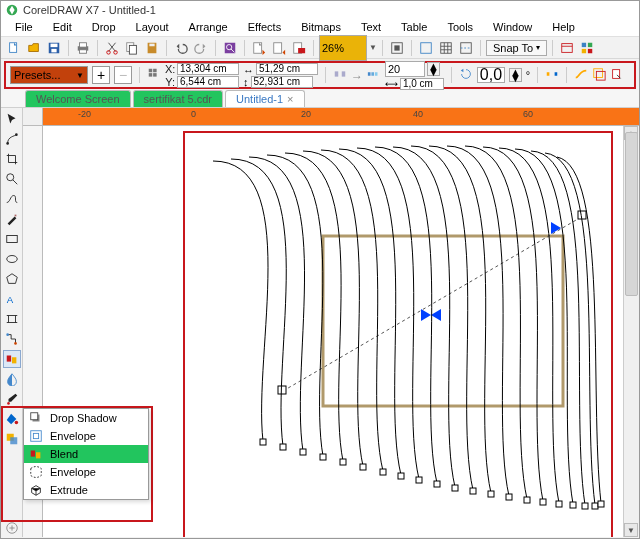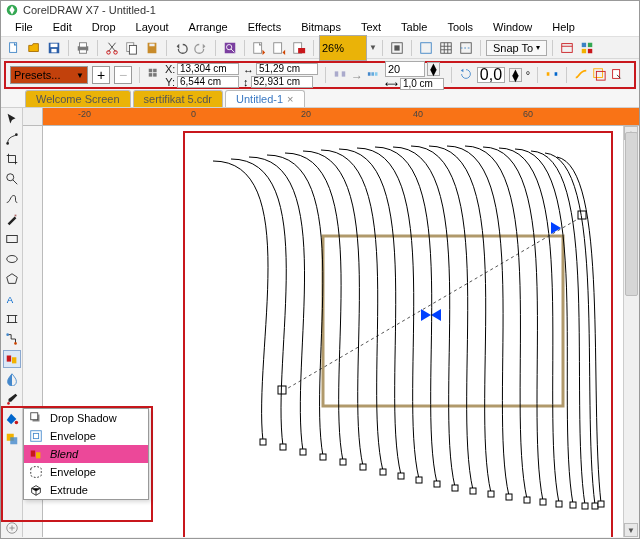--- a/index.html
+++ b/index.html
@@ -18,21 +18,21 @@
   .presets { width:78px; height:18px; border:1px solid #999; background:#c2410c; display:flex; align-items:center; justify-content:space-between; padding:0 3px; }
   .plus-btn { width:18px;height:18px;border:1px solid #999;background:#fff;display:flex;align-items:center;justify-content:center;font-size:14px; }
   .xy-block { display:flex; flex-direction:column; gap:1px; }
   .xy-row { display:flex; align-items:center; gap:2px; }
   .xy-row .lbl { width:10px; text-align:right; color:#222; }
   .num-input { width:62px; height:12px; border:1px solid #aaa; background:#fff; font-size:10px; padding:0 2px; }
   .blend-steps { width:40px; height:16px; border:1px solid #aaa; background:#fff; text-align:left; padding:0 2px; }
   .small-input { width:28px; height:16px; border:1px solid #aaa; background:#fff; font-size:16px; text-align:center; }
 
   .doc-tabs { height:18px; background:#f6f6f6; border-bottom:1px solid #d0d0d0; display:flex; align-items:flex-end; padding-left:24px; }
-  .doc-tab { padding:2px 10px; border:1px solid #bbb; border-bottom:none; margin-right:2px; background:#eab308; color:#555; border-radius:3px 3px 0 0; }
+  .doc-tab { padding:2px 10px; border:1px solid #bbb; border-bottom:none; margin-right:2px; background:#22c55e; color:#555; border-radius:3px 3px 0 0; }
   .doc-tab.active { background:#fff; color:#3a79c4; font-weight:500; }
   .doc-tab .x { margin-left:4px; color:#888; }
 
   .work { display:flex; height:calc(100% - 18px - 18px - 22px - 32px - 18px); position:relative; }
   .left-tools { width:22px; background:#f2f2f2; border-right:1px solid #ccc; display:flex; flex-direction:column; align-items:center; padding-top:2px; gap:2px; }
   .left-tools .tool { width:18px; height:18px; display:flex; align-items:center; justify-content:center; border:1px solid transparent; }
   .left-tools .tool.sel { background:#dce8f7; border-color:#8aa8d0; }
 
   .canvas-wrap { flex:1; position:relative; background:#fff; }
   .ruler-h { position:absolute; left:20px; right:0; top:0; height:18px; background:#f97316; border-bottom:1px solid #bbb; }
@@ -40,21 +40,21 @@
   .ruler-v { position:absolute; left:0; top:18px; bottom:0; width:20px; background:#f5f5f5; border-right:1px solid #bbb; }
   .corner { position:absolute; left:0; top:0; width:20px; height:18px; background:#f0f0f0; border-right:1px solid #bbb; border-bottom:1px solid #bbb; }
 
   .canvas { position:absolute; left:20px; top:18px; right:0; bottom:0; overflow:hidden; background:#fff; }
 
   .red-frame { position:absolute; border:2px solid #c8171c; }
 
   .flyout { position:absolute; left:22px; top:300px; width:126px; background:#fff; border:1px solid #999; box-shadow:2px 2px 4px rgba(0,0,0,0.15); z-index:50; }
   .flyout-wrap { position:absolute; left:0; top:298px; width:152px; height:116px; border:2px solid #c8171c; z-index:49; pointer-events:none; }
   .flyout .fi { display:flex; align-items:center; height:18px; padding:0 4px; gap:6px; }
-  .flyout .fi.sel { background:#ec4899;font-style:italic; }
+  .flyout .fi.sel { background:#22c55e; }
   .flyout .ico { width:16px; display:flex; align-items:center; justify-content:center; }
 
   .scrollbar-v { position:absolute; right:0; top:18px; bottom:0; width:16px; background:#f0f0f0; border-left:1px solid #ccc; }
   .thumb-v { position:absolute; left:1px; top:6px; width:13px; height:40%; background:#d6d6d6; border:1px solid #bbb; border-radius:2px; }
   .arrow-btn { width:14px; height:14px; background:#e8e8e8; border:1px solid #bbb; display:flex; align-items:center; justify-content:center; font-size:8px; color:#555;}
 
   svg.icon { width:14px; height:14px; }
 </style>
 </head>
 <body>

